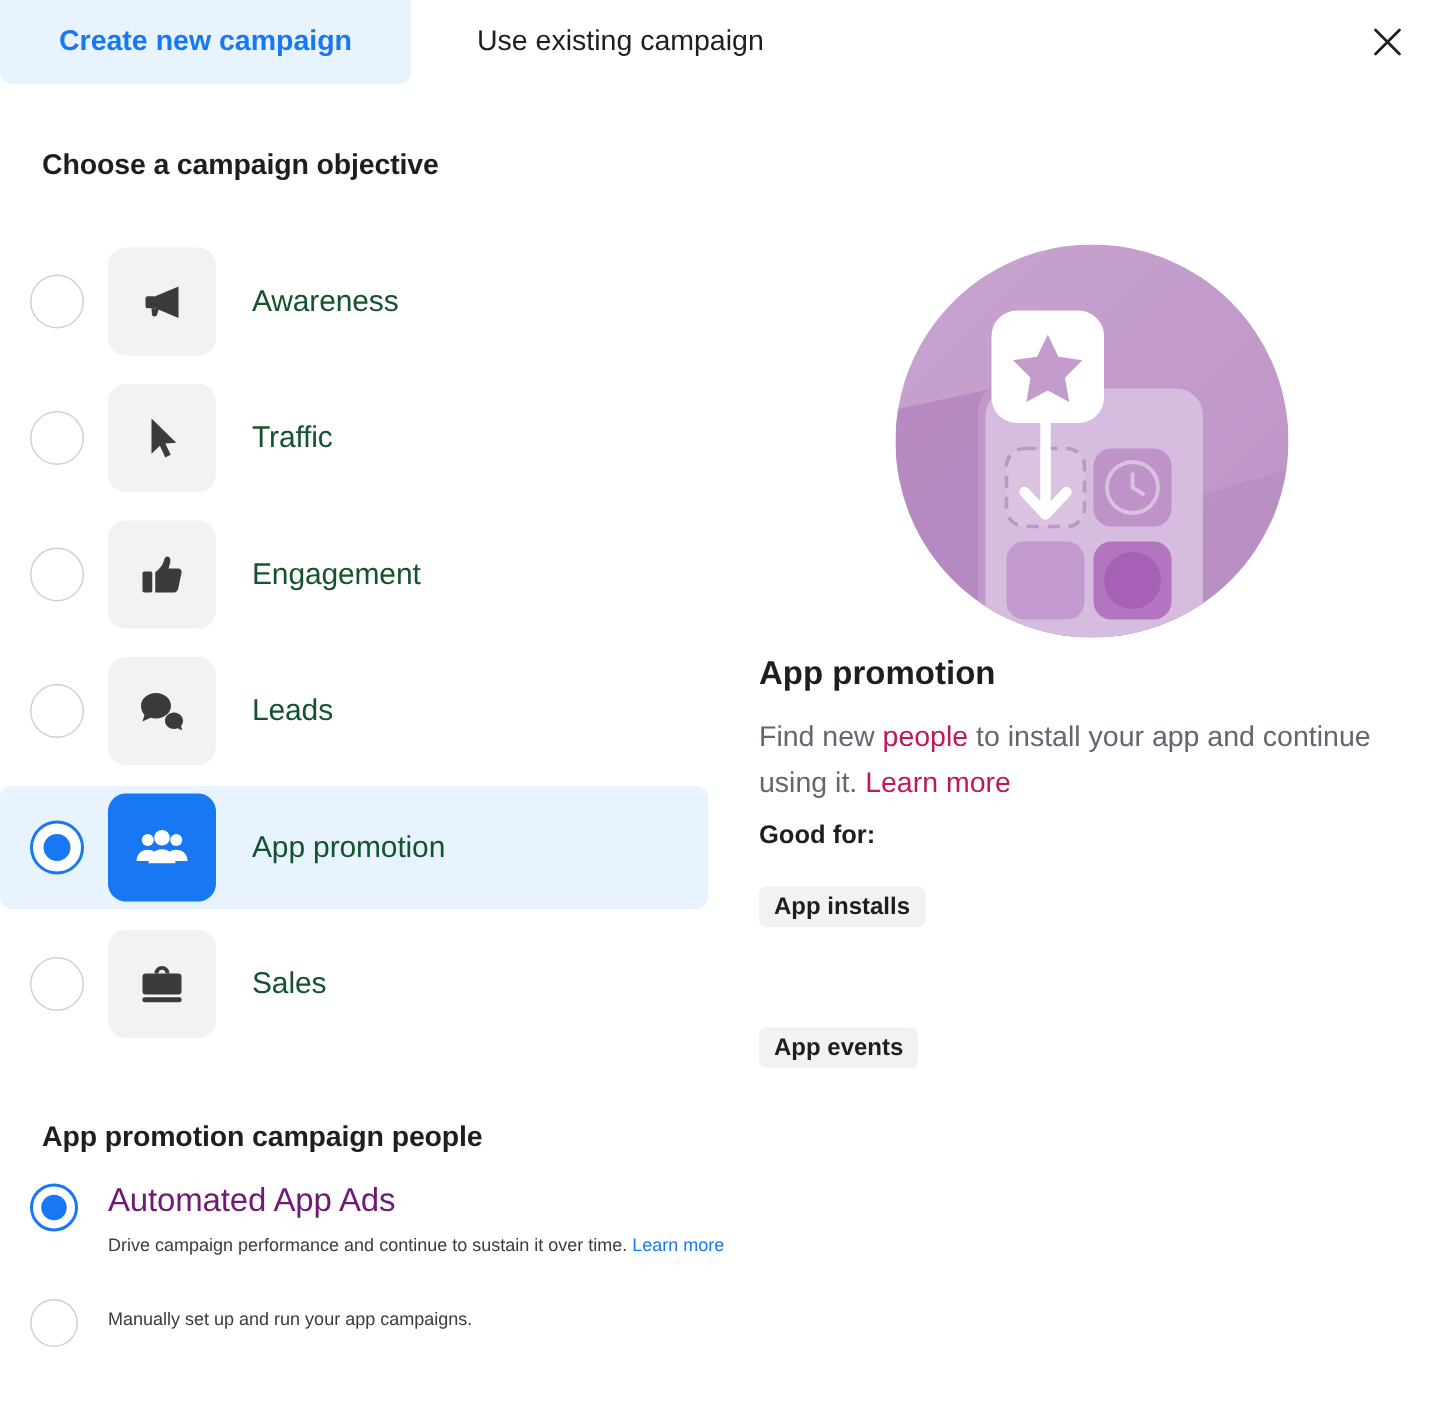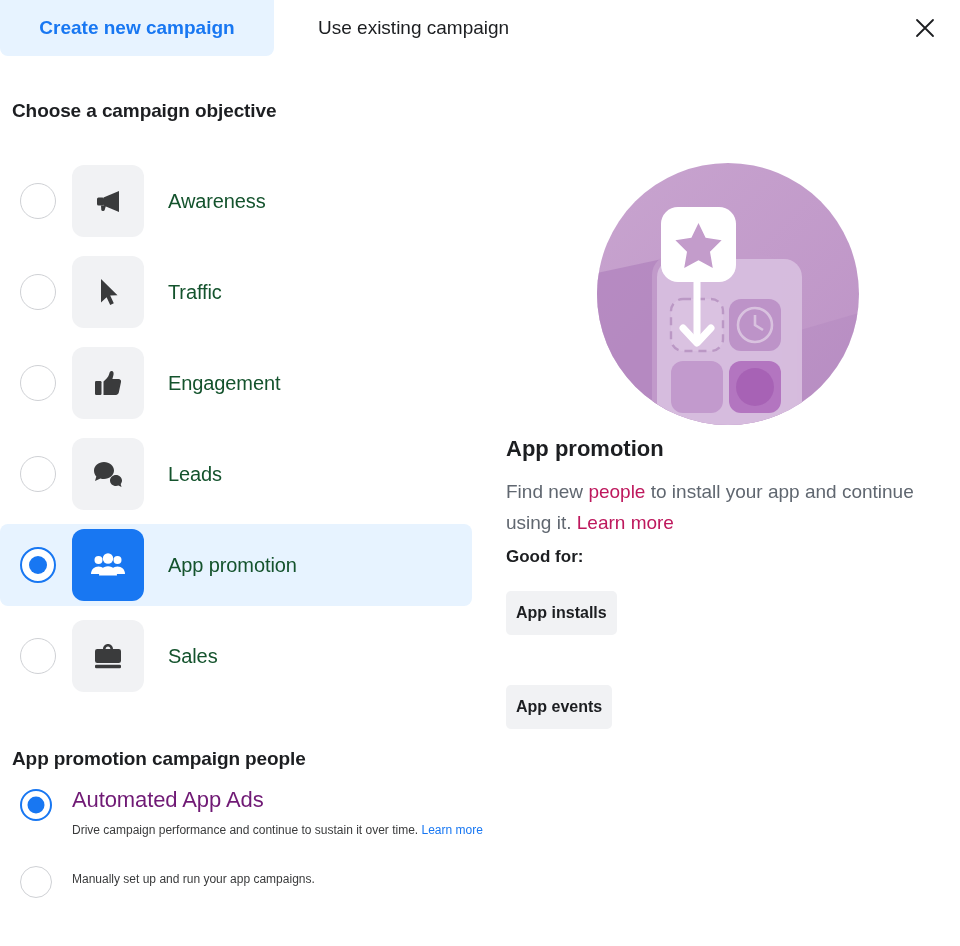--- a/index.html
+++ b/index.html
@@ -57,21 +57,21 @@
     display: flex;
     align-items: center;
     justify-content: center;
     cursor: pointer;
     border-radius: 50%;
   }
 
   
   .section-title {
     position: absolute;
-    left: 12px;
+    left: 28px;
     font-size: 19px;
     font-weight: bold;
     color: #1c1e21;
     letter-spacing: -0.1px;
   }
   #objective-title { top: 100px; }
 
   
   .objective-list {
     position: absolute;
@@ -175,21 +175,21 @@
     position: absolute;
     top: 397px;
     left: 11px;
     font-size: 17px;
     font-weight: bold;
     color: #1c1e21;
   }
   .pill {
     position: absolute;
     left: 11px;
-    height: 44px;
+    height: 27px;
     padding: 0 10px;
     display: inline-flex;
     align-items: center;
     background: #f1f2f4;
     border-radius: 5px;
     font-size: 16px;
     font-weight: bold;
     color: #1c1e21;
     white-space: nowrap;
   }

